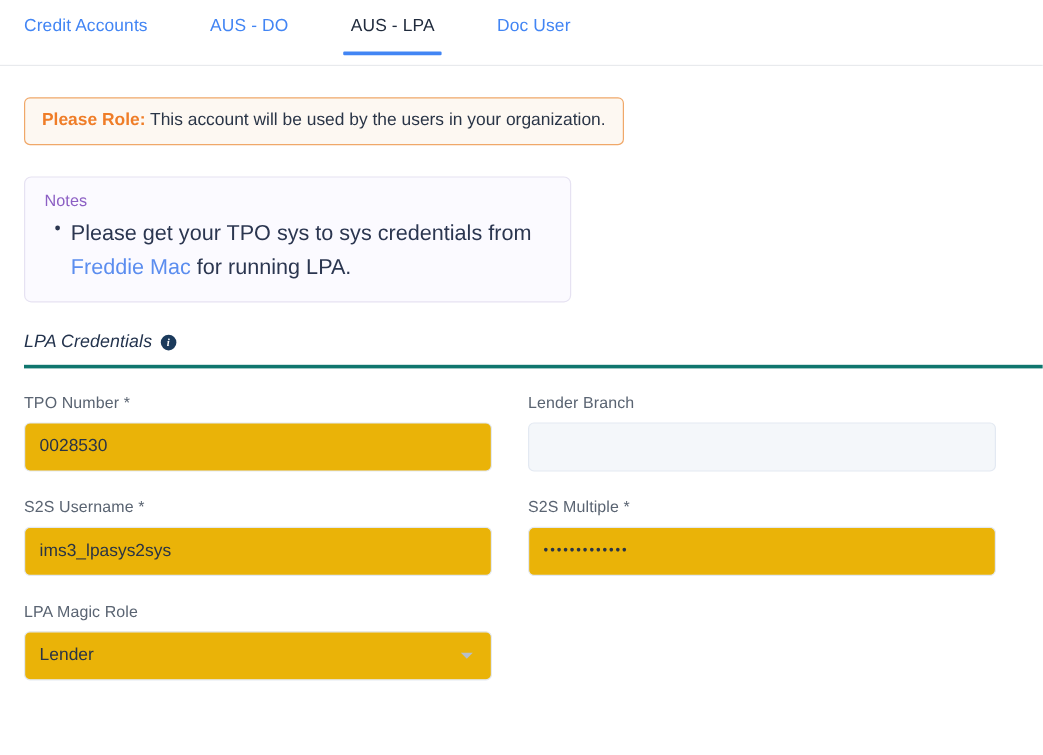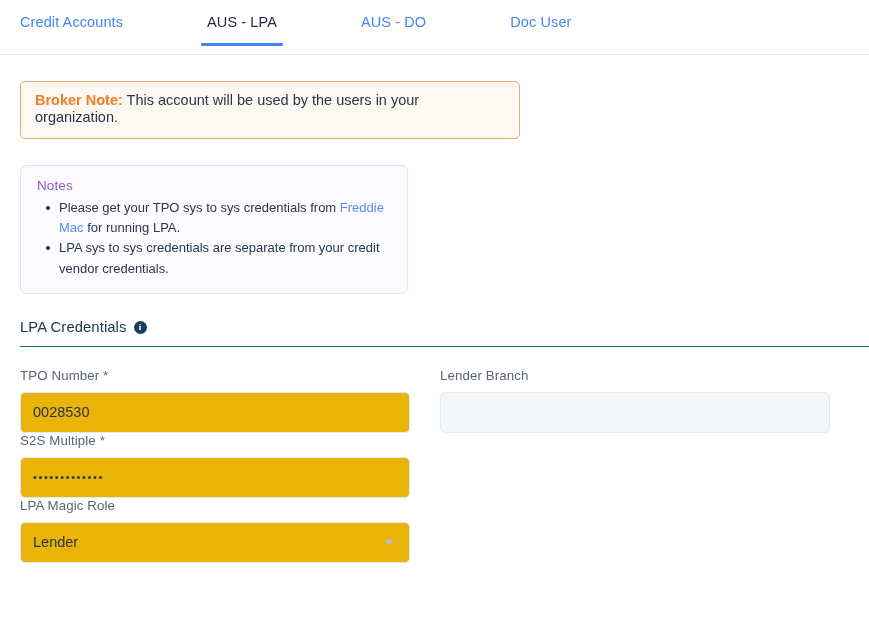--- a/index.html
+++ b/index.html
@@ -1,15 +1,15 @@
 <!DOCTYPE html>
 <html><head>
 <meta charset="utf-8">
 <style>
-  * { box-sizing: border-box; gap: 32px; }
+  * { box-sizing: border-box; }
   html, body {
     margin: 0;
     padding: 0;
     width: 869px;
     height: 629px;
     background: #ffffff;
     font-family: "Liberation Sans", sans-serif;
     -webkit-font-smoothing: antialiased;
   }
 
@@ -69,40 +69,40 @@
     max-width: 500px;
   }
   .alert .prefix {
     color: #ef7d28;
     font-weight: 600;
   }
 
   
   .notes {
     margin-top: 26px;
-    width: 388px;
+    width: 456px;
     border: 1px solid #e6e2f2;
     background: #fbfaff;
     border-radius: 6px;
     padding: 12px 16px 14px 16px;
   }
   .notes-title {
     color: #8c5fc4;
     font-size: 13.5px;
     margin-bottom: 5px;
     letter-spacing: .1px;
   }
   .notes ul {
     margin: 0;
     padding-left: 22px;
     list-style: none;
   }
   .notes li {
     position: relative;
-    font-size: 13px;
+    font-size: 18px;
     line-height: 1.56;
     color: #2b3650;
   }
   .notes li::before {
     content: "";
     position: absolute;
     left: -13px;
     top: 8px;
     width: 4px; height: 4px;
     border-radius: 50%;
@@ -114,23 +114,24 @@
     cursor: pointer;
   }
 
   
   .section-head {
     margin-top: 25px;
     display: flex;
     align-items: center;
     gap: 7px;
     padding-bottom: 11px;
-    border-bottom: 1px solid #0f766e;
+    border-bottom: 3px solid #0f766e;
     margin-right: -20px;
     padding-right: 32px;
+    font-style: italic;
   }
   .section-title {
     font-size: 14.8px;
     color: #23334d;
     letter-spacing: .1px;
   }
   .info-icon {
     width: 13px; height: 13px;
     border-radius: 50%;
     background: #1b3a5c;
@@ -144,20 +145,21 @@
     flex: none;
     position: relative;
     top: 1px;
   }
 
   
   .form { margin-top: 21px; }
   .row {
     display: flex;
     gap: 30px;
+    margin-bottom: 22px;
   }
   .field { width: 390px; }
   .field.spacer { visibility: hidden; }
   .label {
     font-size: 13.3px;
     color: #5a6472;
     margin-bottom: 9px;
     letter-spacing: .1px;
   }
   .control {
@@ -188,43 +190,40 @@
     border-right: 5px solid transparent;
     border-top: 5px solid #b6bfcb;
     margin-right: 3px;
   }
 </style>
 </head>
 <body>
 
 <div class="tabbar">
   <div class="tab">Credit Accounts</div>
+  <div class="tab">AUS - DO</div>
   <div class="tab active">AUS - LPA</div>
-  <div class="tab">AUS - DO</div>
   <div class="tab">Doc User</div>
 </div>
 
 <div class="content">
 
   
   <div class="alert">
-    <span class="prefix">Broker Note:</span>
+    <span class="prefix">Please Role:</span>
     <span>This account will be used by the users in your organization.</span>
   </div>
 
   
   <div class="notes">
     <div class="notes-title">Notes</div>
     <ul>
       <li>
         <span>Please get your TPO sys to sys credentials from </span><a>Freddie Mac</a><span> for running LPA.</span>
       </li>
-      <li>
-        <span>LPA sys to sys credentials are separate from your credit vendor credentials.</span>
-      </li>
     </ul>
   </div>
 
   
   <div class="section-head">
     <span class="section-title">LPA Credentials</span>
     <span class="info-icon">i</span>
   </div>
 
   
@@ -235,20 +234,24 @@
         <div class="label">TPO Number *</div>
         <div class="control">0028530</div>
       </div>
       <div class="field">
         <div class="label">Lender Branch</div>
         <div class="control empty"></div>
       </div>
     </div>
 
     <div class="row">
+      <div class="field">
+        <div class="label">S2S Username *</div>
+        <div class="control">ims3_lpasys2sys</div>
+      </div>
       <div class="field">
         <div class="label">S2S Multiple *</div>
         <div class="control">
           <span class="dots">•••••••••••••</span>
         </div>
       </div>
     </div>
 
     <div class="row">
       <div class="field">

